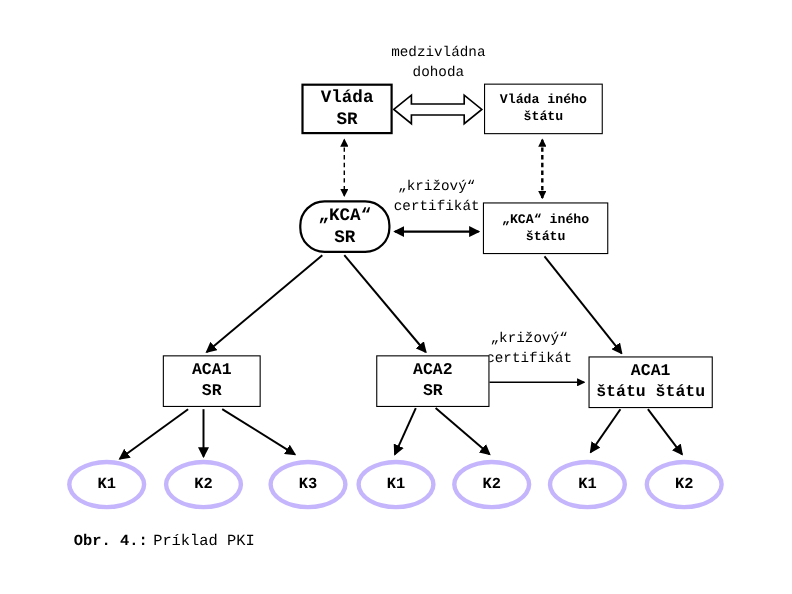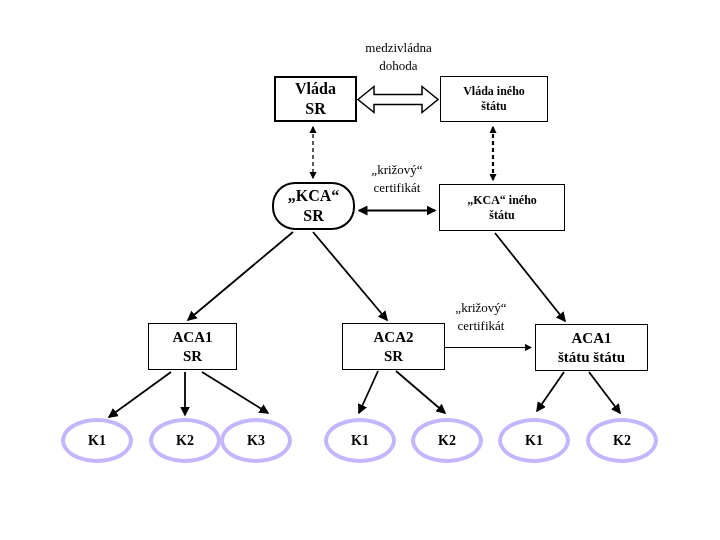--- a/index.html
+++ b/index.html
@@ -5,21 +5,21 @@
   html, body {
     margin: 0;
     padding: 0;
     background: #ffffff;
   }
   #stage {
     position: relative;
     width: 720px;
     height: 540px;
     background: #ffffff;
-    font-family: Liberation Serif, serif;
+    font-family: Liberation Mono, monospace;
     color: #000000;
     overflow: hidden;
   }
   #connectors {
     position: absolute;
     left: 0;
     top: 0;
     width: 720px;
     height: 540px;
     pointer-events: none;
@@ -36,21 +36,21 @@
     text-align: right;
     font-weight: bold;
     line-height: 1.25;
   }
   .box.thin { border-width: 1px; }
   .box .ln { display: block; white-space: nowrap; }
 
   #box-vlada-sr        { left: 274px; top: 76px;  width: 83px;  height: 46px; font-size: 16px; }
   #box-vlada-ineho     { left: 440px; top: 76px;  width: 108px; height: 46px; font-size: 12px; }
   #box-kca-sr          { left: 272px; top: 182px; width: 83px;  height: 48px; font-size: 16px; border-radius: 23px; }
-  #box-kca-ineho       { left: 439px; top: 184px; width: 126px; height: 47px; font-size: 12px; }
+  #box-kca-ineho       { left: 439px; top: 184px; width: 114px; height: 47px; font-size: 12px; }
   #box-aca1-sr         { left: 148px; top: 323px; width: 89px;  height: 47px; font-size: 15px; }
   #box-aca2-sr         { left: 342px; top: 323px; width: 103px;  height: 47px; font-size: 15px; }
   #box-aca1-ineho      { left: 535px; top: 324px; width: 113px; height: 47px; font-size: 15px; }
 
   .leaf {
     position: absolute;
     top: 418px;
     width: 72px;
     height: 45px;
     box-sizing: border-box;
@@ -168,20 +168,23 @@
     <span class="ln">SR</span>
   </div>
 
   <div class="box thin" id="box-aca1-ineho">
     <span class="ln">ACA1</span>
     <span class="ln">štátu štátu</span>
   </div>
 
   <div class="leaf" style="left:61px">K1</div>
   <div class="leaf" style="left:149px">K2</div>
-  <div class="leaf" style="left:220px">K3</div>
+  <div class="leaf" style="left:244px">K3</div>
   <div class="leaf" style="left:324px">K1</div>
   <div class="leaf" style="left:411px">K2</div>
   <div class="leaf" style="left:498px">K1</div>
   <div class="leaf" style="left:586px">K2</div>
 
+  <div id="caption">
+    <span class="cap-prefix">Obr. 4.:</span><span>Príklad PKI</span>
+  </div>
 
 </div>
 
 </body></html>

